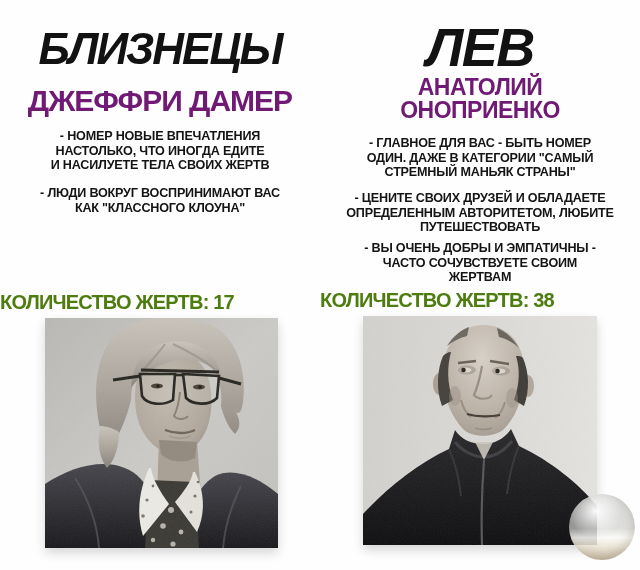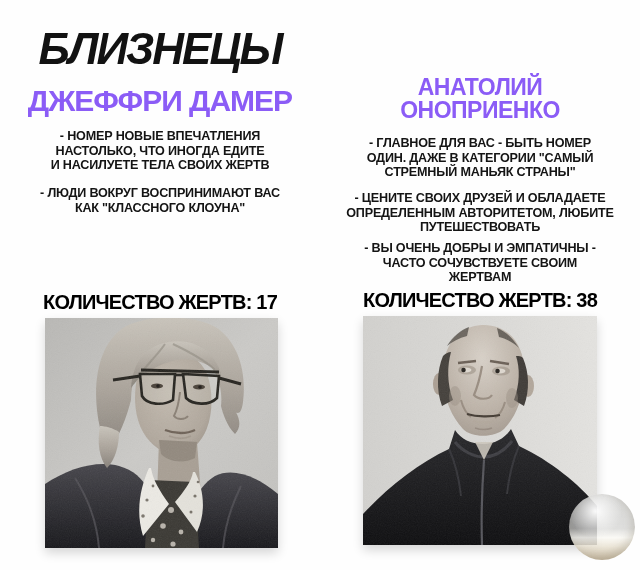--- a/index.html
+++ b/index.html
@@ -15,40 +15,40 @@
   .sign-title {
     position:absolute; width:100%; text-align:center;
     font-weight:bold; font-style:italic; color:#121212;
     white-space:nowrap;
   }
   .col-left  .sign-title { top:24px; font-size:44px; letter-spacing:-2px; }
   .col-right .sign-title { top:16px; font-size:54px; letter-spacing:-1.5px; }
 
   .killer-name {
     position:absolute; width:100%; text-align:center;
-    font-weight:bold; color:#8b5cf6; white-space:pre-line;
+    font-weight:bold; color:#701a75; white-space:pre-line;
   }
   .col-left  .killer-name { top:84px; font-size:30px; letter-spacing:-1px; }
   .col-right .killer-name { top:76px; font-size:23px; line-height:23px; letter-spacing:-0.5px; }
 
   .trait {
     position:absolute; left:10px; width:300px; text-align:center;
     font-weight:bold; font-size:12.6px; line-height:14.6px;
     letter-spacing:-0.2px; color:#141414; white-space:pre-line;
   }
   .col-left  .trait-0 { top:129px; }
   .col-left  .trait-1 { top:186px; }
   .col-left  .trait-2 { top:224px; }
   .col-right .trait-0 { top:136px; }
   .col-right .trait-1 { top:191px; }
   .col-right .trait-2 { top:241px; }
 
   .victims {
-    position:absolute; width:100%; text-align:center;
-    font-weight:bold; font-size:20px; letter-spacing:-0.8px; color:#000000;
+    position:absolute; width:100%; 
+    font-weight:bold; font-size:20px; letter-spacing:-0.8px; color:#4d7c0f;
     white-space:nowrap;
   }
   .col-left  .victims { top:291px; }
   .col-right .victims { top:289px; }
 
   .photo {
     position:absolute; overflow:hidden;
     box-shadow:0 5px 10px rgba(0,0,0,0.16);
     background:#cccbc8;
   }
@@ -173,20 +173,21 @@
             <circle cx="153" cy="164" r="1.3"></circle>
         </g>
 
         <path d="M55,108 C52,124 54,140 62,150 C70,142 74,128 74,114 C68,110 60,108 55,108 Z" fill="url(#dhair)"></path>
         <rect x="0" y="0" width="233" height="230" filter="url(#dgrain)"></rect>
       </svg>
     </div>
   </div>
 
   <div class="col col-right">
+    <div class="sign-title">ЛЕВ</div>
     <div class="killer-name">АНАТОЛИЙ
 ОНОПРИЕНКО</div>
     <div class="trait trait-0">- ГЛАВНОЕ ДЛЯ ВАС - БЫТЬ НОМЕР
 ОДИН. ДАЖЕ В КАТЕГОРИИ "САМЫЙ
 СТРЕМНЫЙ МАНЬЯК СТРАНЫ"</div>
     <div class="trait trait-1">- ЦЕНИТЕ СВОИХ ДРУЗЕЙ И ОБЛАДАЕТЕ
 ОПРЕДЕЛЕННЫМ АВТОРИТЕТОМ, ЛЮБИТЕ
 ПУТЕШЕСТВОВАТЬ</div>
     <div class="trait trait-2">- ВЫ ОЧЕНЬ ДОБРЫ И ЭМПАТИЧНЫ -
 ЧАСТО СОЧУВСТВУЕТЕ СВОИМ

